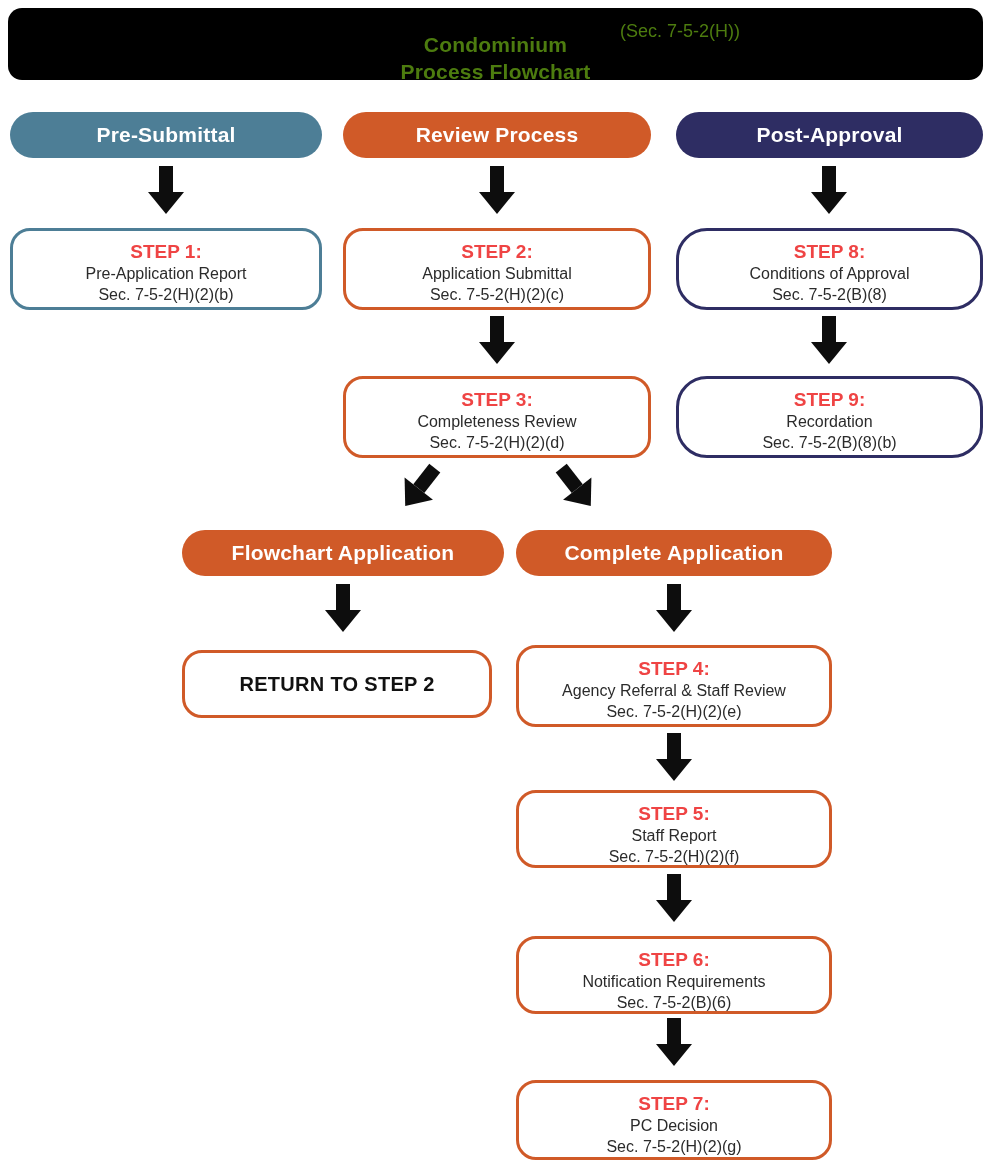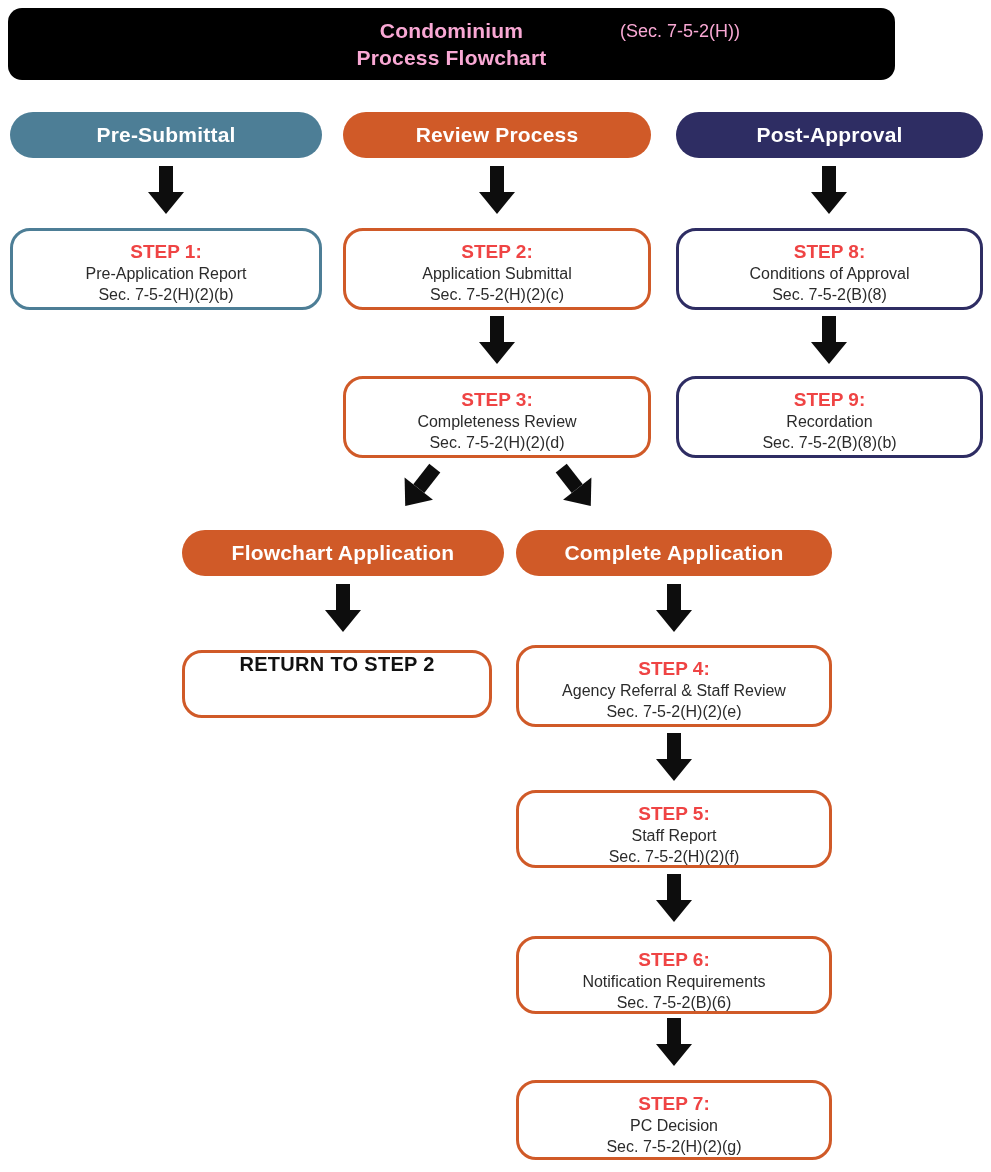--- a/index.html
+++ b/index.html
@@ -2,43 +2,43 @@
 <html style="--teal: #4d7e96; --orange: #d05a28; --navy: #2e2d63; --black: #000000; --arrow: #0d0d0d;"><head>
 <meta charset="utf-8">
 <style>
   * { margin:0; padding:0; box-sizing:border-box; }
   html,body { background:#ffffff; }
   body { font-family:"Liberation Sans", sans-serif; }
 
   .canvas { position:relative; width:991px; height:1172px; background:#fff; overflow:hidden; }
 
   
-  .header { position:absolute; left:8px; top:8px; width:887px; height:72px;
-            background:var(--black,#000); border-radius:14px; color:#f9a8d4;
-            text-align:center; padding-top:9px; }
+  .header { position:absolute; left:8px; top:8px; width:975px; height:72px;
+            background:var(--black,#000); border-radius:14px; color:#4d7c0f;
+            text-align:center; padding-top:23px; }
   .h-title { font-size:21px; font-weight:bold; line-height:27px; letter-spacing:.2px; }
   .h-sec { position:absolute; left:612px; top:13px; font-size:18px; font-weight:normal; }
 
   
   .pill { position:absolute; height:46px; border-radius:23px; color:#fff;
           font-weight:bold; font-size:21px; display:flex; align-items:center;
           justify-content:center; letter-spacing:.2px; }
   .pill.teal   { background:var(--teal,#4d7e96); }
   .pill.orange { background:var(--orange,#d05a28); }
   .pill.navy   { background:var(--navy,#2e2d63); }
 
   
   .box { position:absolute; background:#fff; border:3px solid #333; border-radius:20px;
          text-align:center; padding-top:9px; }
   .box.teal   { border-color:var(--teal,#4d7e96); }
   .box.orange { border-color:var(--orange,#d05a28); }
-  .box.navy   { border-color:var(--navy,#2e2d63); }
+  .box.navy   { border-color:var(--navy,#2e2d63);border-radius:31px; }
   .box-title { font-size:19px; font-weight:bold; color:#ef4444; line-height:23px; }
   .box-line  { font-size:16px; color:#2b2b2b; line-height:21px; }
-  .return-box { display:flex; align-items:flex-start; justify-content:center; padding-top:0; }
+  .return-box { display:flex; align-items:center; justify-content:center; padding-top:0; }
   .return-label { font-size:20px; font-weight:bold; color:#111; letter-spacing:.3px; }
 
   
   .arrow { position:absolute; width:36px; height:48px; }
   .arrow::before { content:""; position:absolute; left:11px; top:0; width:14px; height:26px;
                    background:var(--arrow,#0d0d0d); }
   .arrow::after  { content:""; position:absolute; left:0; top:26px; width:0; height:0;
                    border-left:18px solid transparent; border-right:18px solid transparent;
                    border-top:22px solid var(--arrow,#0d0d0d); }
   .rot-left  { transform:rotate(38deg); }

